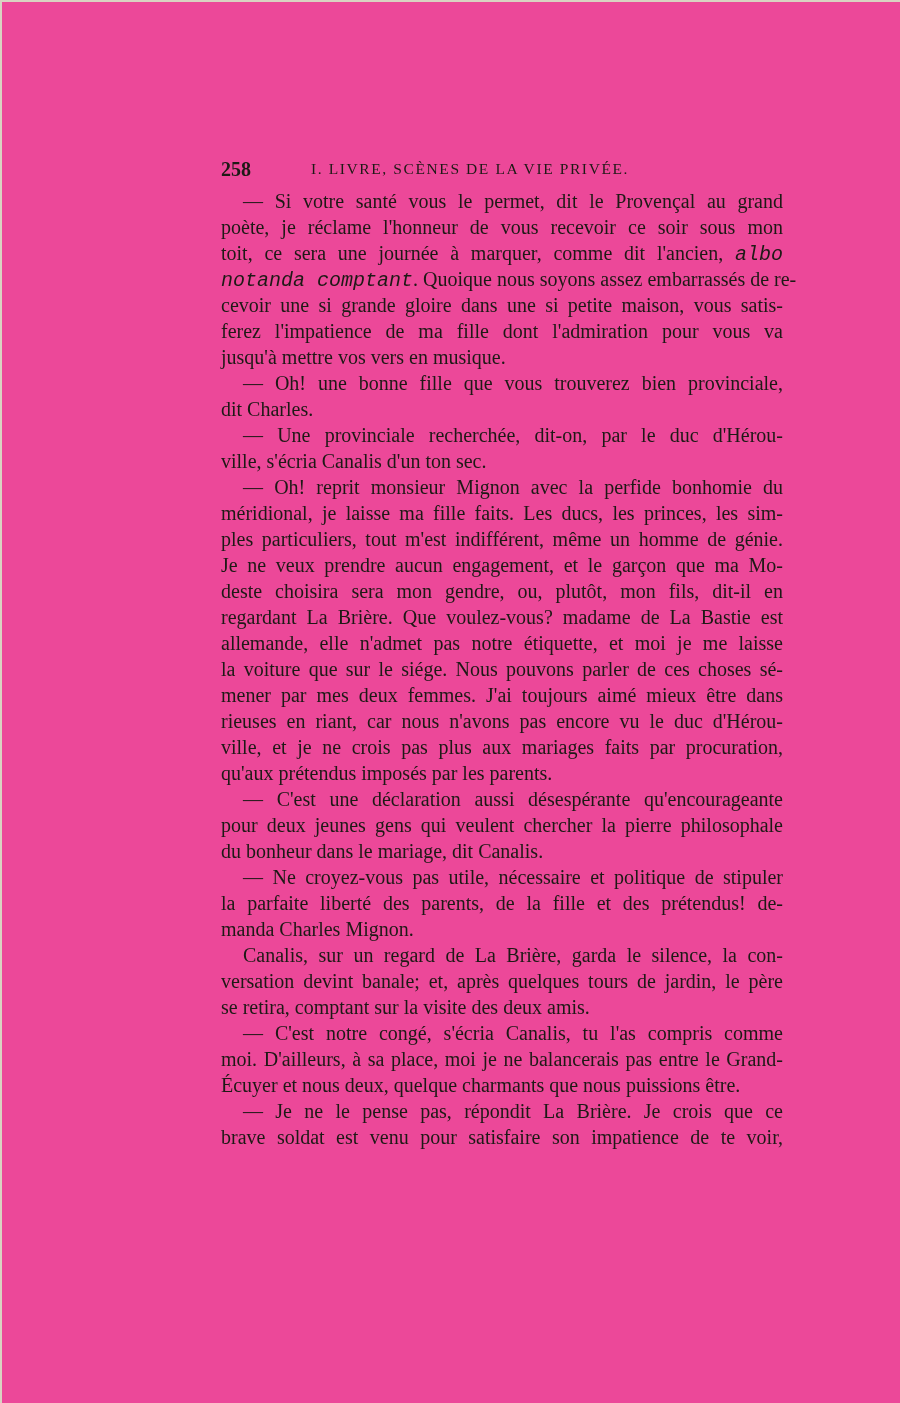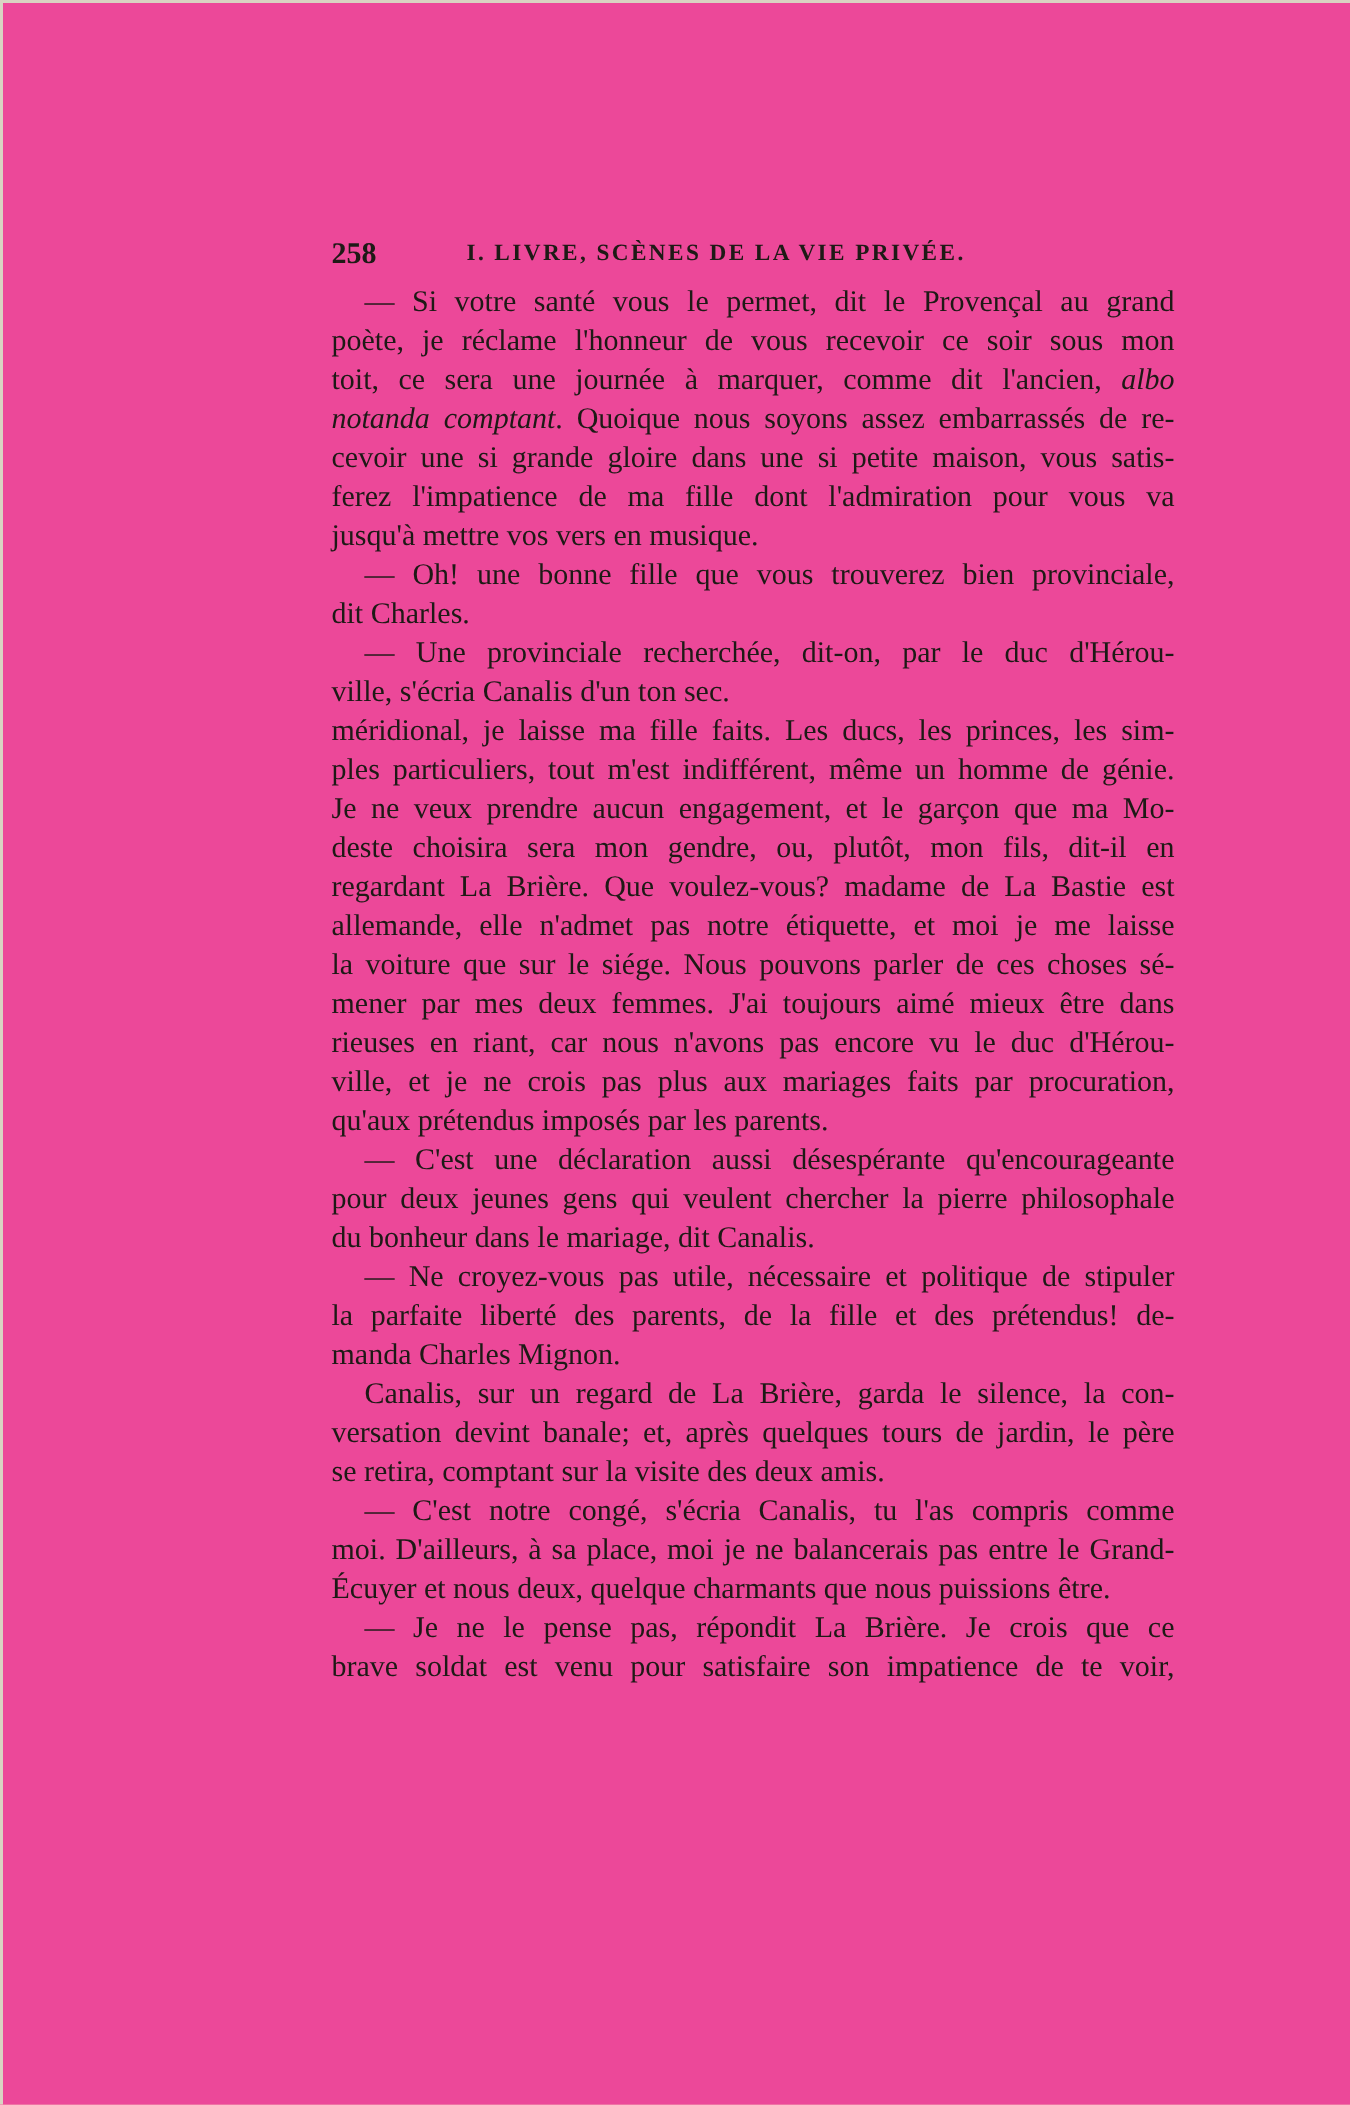--- a/index.html
+++ b/index.html
@@ -42,21 +42,21 @@
       top: 0;
       font-size: 20px;
       font-weight: bold;
     }
     .header-title {
       position: absolute;
       left: 90px;
       top: 2px;
       font-size: 15.5px;
       letter-spacing: 1.6px;
-      font-weight: bold;
+      font-weight: normal;
       text-align: right;
     }
     .line {
       font-size: 20px;
       line-height: 26px;
       height: 26px;
       white-space: nowrap;
       text-align: justify;
       text-align-last: justify;
     }
@@ -67,20 +67,21 @@
       text-align-last: left;
     }
     .para {
       margin: 0;
     }
     .para + .para {
       margin-top: 0px;
     }
     em {
       font-style: italic;
+      font-family: Liberation Mono, monospace;
     }
   </style>
 </head>
 <body>
 
 <div class="page">
   <div class="text-block">
 
     <div class="running-head">
       <span class="page-number">258</span>
@@ -102,20 +103,21 @@
       <div class="line indent">— Oh! une bonne fille que vous trouverez bien provinciale,</div>
       <div class="line last">dit Charles.</div>
     </div>
 
     <div class="para">
       <div class="line indent">— Une provinciale recherchée, dit-on, par le duc d'Hérou-</div>
       <div class="line last">ville, s'écria Canalis d'un ton sec.</div>
     </div>
 
     <div class="para">
+      <div class="line indent">— Oh! reprit monsieur Mignon avec la perfide bonhomie du</div>
       <div class="line">méridional, je laisse ma fille faits. Les ducs, les princes, les sim-</div>
       <div class="line">ples particuliers, tout m'est indifférent, même un homme de génie.</div>
       <div class="line">Je ne veux prendre aucun engagement, et le garçon que ma Mo-</div>
       <div class="line">deste choisira sera mon gendre, ou, plutôt, mon fils, dit-il en</div>
       <div class="line">regardant La Brière. Que voulez-vous? madame de La Bastie est</div>
       <div class="line">allemande, elle n'admet pas notre étiquette, et moi je me laisse</div>
       <div class="line">la voiture que sur le siége. Nous pouvons parler de ces choses sé-</div>
       <div class="line">mener par mes deux femmes. J'ai toujours aimé mieux être dans</div>
       <div class="line">rieuses en riant, car nous n'avons pas encore vu le duc d'Hérou-</div>
       <div class="line">ville, et je ne crois pas plus aux mariages faits par procuration,</div>

